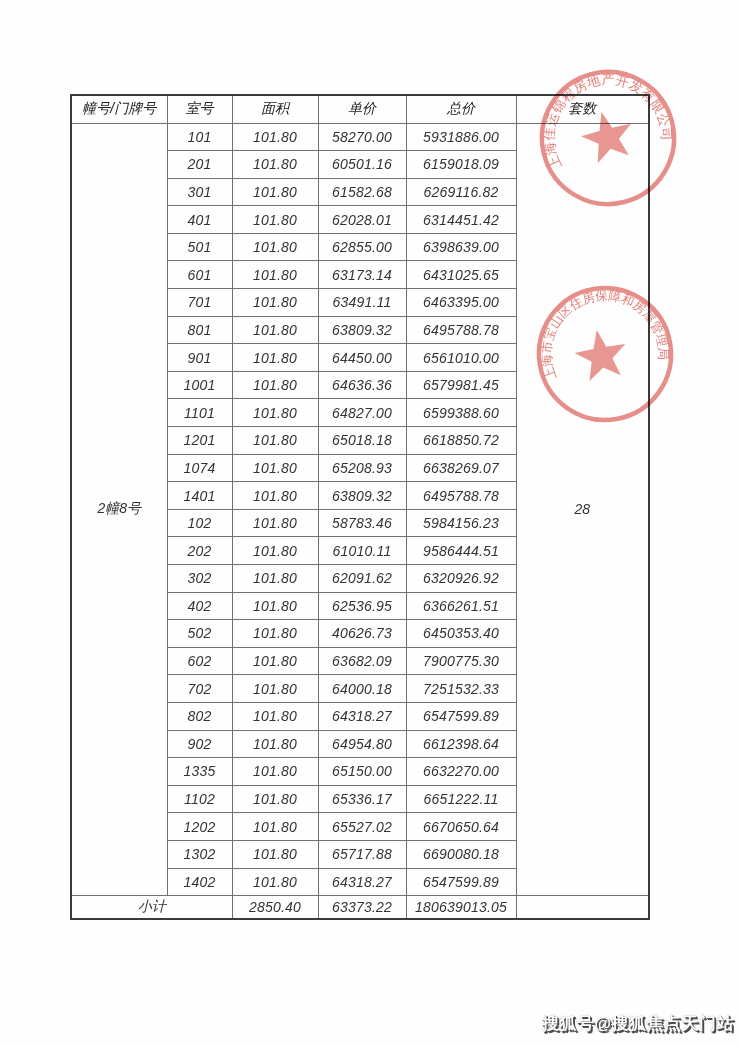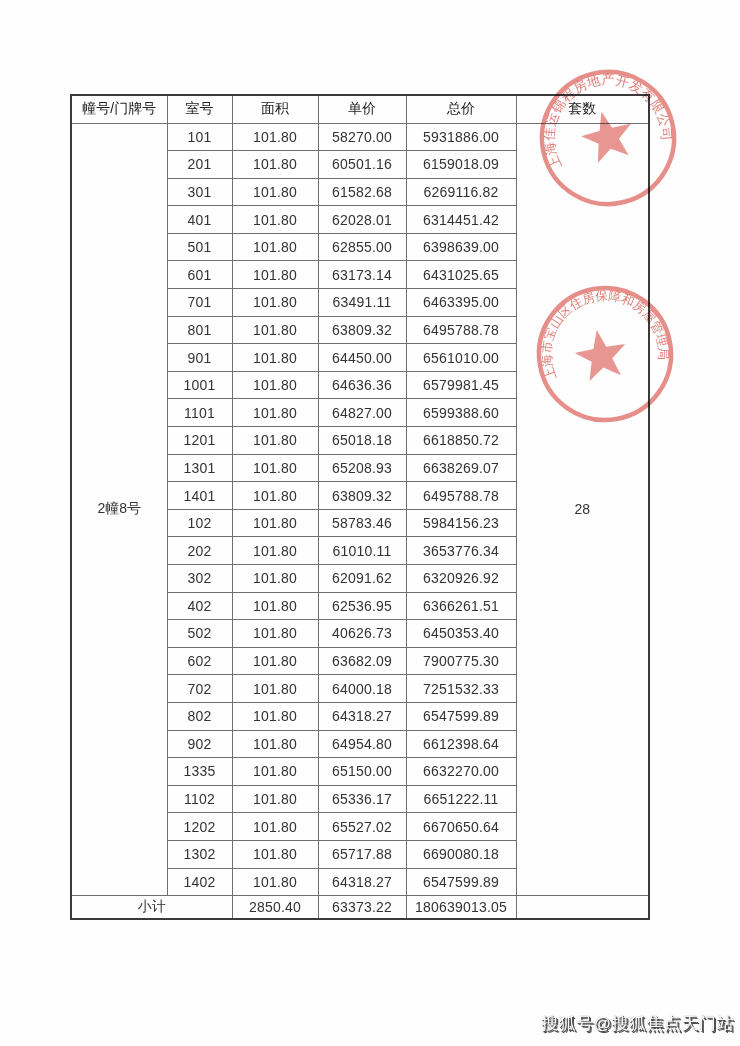--- a/index.html
+++ b/index.html
@@ -17,20 +17,21 @@
   .table-wrap{
     position:absolute;left:70px;top:94px;width:578px;
   }
   table.price{
     border-collapse:collapse;
     table-layout:fixed;
     width:578px;
     border:2px solid #3a3a3a;
     font-size:14px;
     color:#333;
+    font-style:italic;
   }
   table.price th, table.price td{
     border:1px solid #6f6f6f;
     text-align:center;
     vertical-align:middle;
     padding:0;
     overflow:hidden;
     white-space:nowrap;
   }
   table.price thead tr{height:28px;}
@@ -53,21 +54,21 @@
     font-family:"Liberation Sans", sans-serif;
     font-size:13px;
     letter-spacing:0.5px;
   }
 
   
   .watermark{
     position:absolute;
     right:6px;top:1012px;
     font-size:17px;
-    font-weight:normal;
+    font-weight:bold;
     color:#ffffff;
     text-shadow:2px 2px 0 #4c4c4c, 1px 1px 0 #4c4c4c, 0 0 1px #9a9a9a;
     letter-spacing:0.5px;
     pointer-events:none;
   }
 </style>
 </head>
 <body>
 
 <div class="page">
@@ -161,42 +162,42 @@
             <td class="num">64827.00</td>
             <td class="num">6599388.60</td>
           </tr>
           <tr>
             <td class="num">1201</td>
             <td class="num">101.80</td>
             <td class="num">65018.18</td>
             <td class="num">6618850.72</td>
           </tr>
           <tr>
-            <td class="num">1301</td>
+            <td class="num">1074</td>
             <td class="num">101.80</td>
             <td class="num">65208.93</td>
             <td class="num">6638269.07</td>
           </tr>
           <tr>
             <td class="num">1401</td>
             <td class="num">101.80</td>
             <td class="num">63809.32</td>
             <td class="num">6495788.78</td>
           </tr>
           <tr>
             <td class="num">102</td>
             <td class="num">101.80</td>
             <td class="num">58783.46</td>
             <td class="num">5984156.23</td>
           </tr>
           <tr>
             <td class="num">202</td>
             <td class="num">101.80</td>
             <td class="num">61010.11</td>
-            <td class="num">3653776.34</td>
+            <td class="num">9586444.51</td>
           </tr>
           <tr>
             <td class="num">302</td>
             <td class="num">101.80</td>
             <td class="num">62091.62</td>
             <td class="num">6320926.92</td>
           </tr>
           <tr>
             <td class="num">402</td>
             <td class="num">101.80</td>

